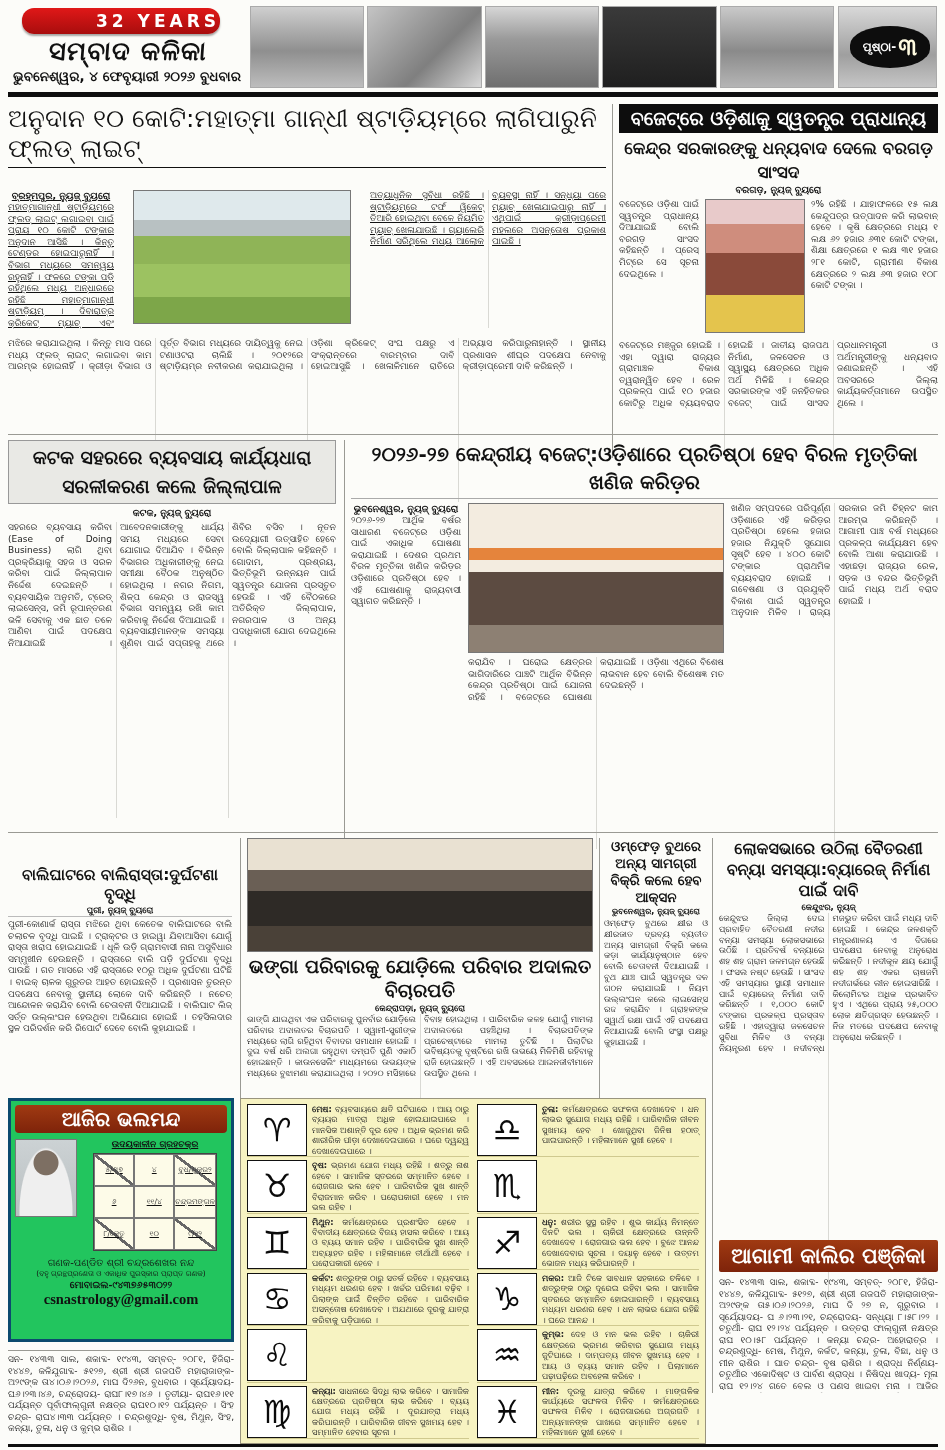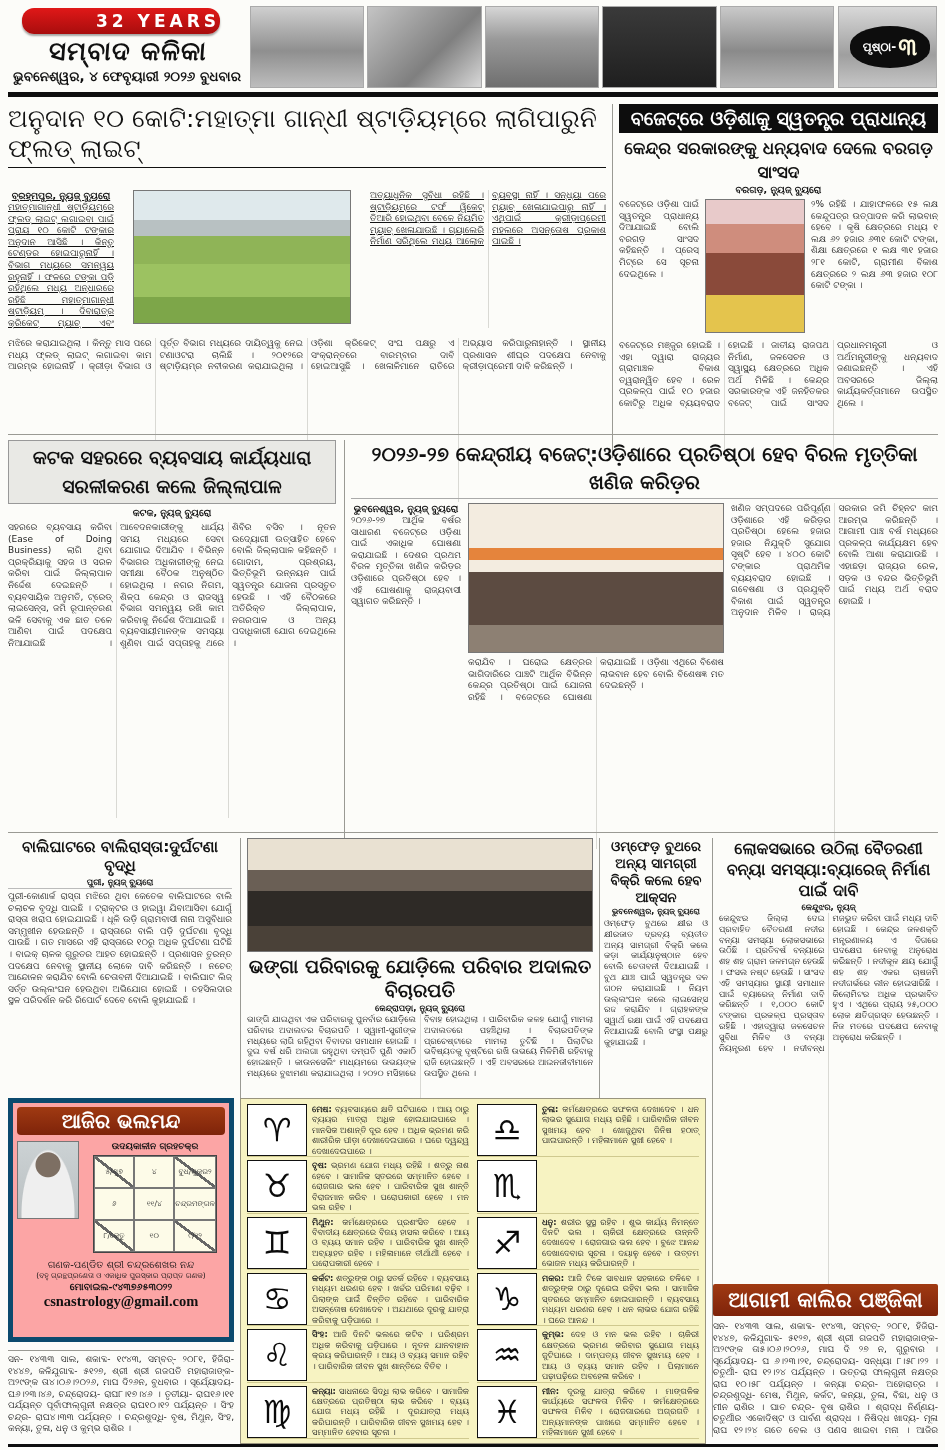--- a/index.html
+++ b/index.html
@@ -30,21 +30,21 @@
   .h-bar{background:#0d0d0d;color:#fff;font-size:19px;font-weight:bold;text-align:center;line-height:29px;}
   .h-sub{font-size:17px;font-weight:bold;text-align:center;line-height:24px;}
   .h-center{font-size:20px;font-weight:bold;text-align:center;line-height:28px;}
   .h-box{background:#e9e9e5;border:1px solid #999;font-size:19px;font-weight:bold;
          text-align:center;line-height:29px;padding:2px 4px;box-sizing:border-box;}
   .h-small{font-size:15.5px;font-weight:bold;text-align:center;line-height:19px;}
   .h-tiny{font-size:13.5px;font-weight:bold;text-align:center;line-height:17px;}
   
   .maroon{background:linear-gradient(#a03a12,#7e230a);color:#fff;font-weight:bold;
           text-align:center;border-radius:4px;}
-  .astro-box{background:#fca5a5;border:5px solid #0c4a6e;box-sizing:border-box;}
+  .astro-box{background:#22c55e;border:3px solid #0c4a6e;box-sizing:border-box;}
   .zwrap{background:#f7f3c2;border:1px solid #99947e;box-sizing:border-box;
          display:grid;grid-template-columns:1fr 1fr;grid-auto-flow:column;
          grid-template-rows:repeat(6,1fr);gap:2px 8px;padding:4px 6px;}
   .zcell{display:flex;gap:5px;align-items:flex-start;border-bottom:1px solid #cfc98f;padding-top:1px;}
   .zicon{width:58px;height:50px;min-width:58px;border:1.5px solid #111;background:#fff;
          display:flex;align-items:center;justify-content:center;font-size:32px;color:#0a0a0a;}
   .ztext{font-size:8.3px;line-height:10.4px;text-align:justify;color:#222;}
   .zname{font-weight:bold;}
   .grid9{display:grid;grid-template-columns:repeat(3,1fr);width:122px;height:96px;
          border:1.5px solid #444;background:#fdfbe8;}
@@ -125,21 +125,21 @@
         <div class="photo" style="width:256px;height:150px;background:
              linear-gradient(#f3ece0 0 30%,#e5843c 30% 38%,#f3ece0 38% 46%,#5c4b41 46% 82%,#8d8073 82% 100%);"></div>
         <div class="body-text cols2" style="margin-top:4px;height:192px;overflow:hidden;">କରାଯିବ । ଘରୋଇ କ୍ଷେତ୍ରର ଭାଗିଦାରିରେ ପାଞ୍ଚଟି ଆର୍ଥିକ ବିଭିନ୍ନ କେନ୍ଦ୍ର ପ୍ରତିଷ୍ଠା ପାଇଁ ଯୋଜନା ରହିଛି । ବଜେଟ୍‌ରେ ଘୋଷଣା କରାଯାଇଛି । ଓଡ଼ିଶା ଏଥିରେ ବିଶେଷ ଲାଭବାନ ହେବ ବୋଲି ବିଶେଷଜ୍ଞ ମତ ଦେଇଛନ୍ତି ।</div>
       </div>
       <div class="body-text cols2" style="flex:1;height:352px;overflow:hidden;">ଖଣିଜ ସମ୍ପଦରେ ପରିପୂର୍ଣ୍ଣ ଓଡ଼ିଶାରେ ଏହି କରିଡ଼ର ପ୍ରତିଷ୍ଠା ହେଲେ ହଜାର ହଜାର ନିଯୁକ୍ତି ସୁଯୋଗ ସୃଷ୍ଟି ହେବ । ୪୦୦ କୋଟି ଟଙ୍କାର ପ୍ରାଥମିକ ବ୍ୟୟବରାଦ ହୋଇଛି । ଗବେଷଣା ଓ ପ୍ରଯୁକ୍ତି ବିକାଶ ପାଇଁ ସ୍ୱତନ୍ତ୍ର ଅନୁଦାନ ମିଳିବ । ରାଜ୍ୟ ସରକାର ଜମି ଚିହ୍ନଟ କାମ ଆରମ୍ଭ କରିଛନ୍ତି । ଆଗାମୀ ପାଞ୍ଚ ବର୍ଷ ମଧ୍ୟରେ ପ୍ରକଳ୍ପ କାର୍ଯ୍ୟକ୍ଷମ ହେବ ବୋଲି ଆଶା କରାଯାଉଛି । ଏହାଛଡ଼ା ରାଜ୍ୟର ରେଳ, ସଡ଼କ ଓ ବନ୍ଦର ଭିତ୍ତିଭୂମି ପାଇଁ ମଧ୍ୟ ଅର୍ଥ ବରାଦ ହୋଇଛି ।</div>
     </div>
   </div>
 
   <div class="abs rule-h" style="left:8px;top:832px;width:930px;"></div>
 
-  <div class="abs" style="left:8px;top:838px;width:224px;">
+  <div class="abs" style="left:8px;top:866px;width:224px;">
     <div class="h-small">ବାଲିଘାଟରେ ବାଲିରାସ୍ତା:ଦୁର୍ଘଟଣା ବୃଦ୍ଧି</div>
     <div class="byline" style="font-size:8.5px;">ପୁରୀ, ନ୍ୟୁଜ୍ ବ୍ୟୁରୋ</div>
     <div class="body-text" style="border-top:1px solid #bbb;padding-top:2px;height:212px;overflow:hidden;">ପୁରୀ-କୋଣାର୍କ ରାସ୍ତା ମଝିରେ ଥିବା କେତେକ ବାଲିଘାଟରେ ବାଲି ଚଲାଚଳ ବୃଦ୍ଧି ପାଇଛି । ଟ୍ରାକ୍ଟର ଓ ହାଇୱା ଯିବାଆସିବା ଯୋଗୁଁ ରାସ୍ତା ଖରାପ ହୋଇଯାଇଛି । ଧୂଳି ଉଡ଼ି ଗ୍ରାମବାସୀ ନାନା ଅସୁବିଧାର ସମ୍ମୁଖୀନ ହେଉଛନ୍ତି । ରାସ୍ତାରେ ବାଲି ପଡ଼ି ଦୁର୍ଘଟଣା ବୃଦ୍ଧି ପାଉଛି । ଗତ ମାସରେ ଏହି ରାସ୍ତାରେ ୧୦ରୁ ଅଧିକ ଦୁର୍ଘଟଣା ଘଟିଛି । ବାଇକ୍ ଚାଳକ ଗୁରୁତର ଆହତ ହୋଇଛନ୍ତି । ପ୍ରଶାସନ ତୁରନ୍ତ ପଦକ୍ଷେପ ନେବାକୁ ସ୍ଥାନୀୟ ଲୋକେ ଦାବି କରିଛନ୍ତି । ନଚେତ୍ ଆନ୍ଦୋଳନ କରାଯିବ ବୋଲି ଚେତାବନୀ ଦିଆଯାଇଛି । ବାଲିଘାଟ ଲିଜ୍ ସର୍ତ୍ତ ଉଲ୍ଲଂଘନ ହେଉଥିବା ଅଭିଯୋଗ ହୋଇଛି । ତହସିଲଦାର ସ୍ଥଳ ପରିଦର୍ଶନ କରି ରିପୋର୍ଟ ଦେବେ ବୋଲି କୁହାଯାଇଛି ।</div>
   </div>
 
   <div class="abs" style="left:240px;top:838px;width:360px;border-left:1px solid #9a9a94;border-right:1px solid #9a9a94;padding:0 6px;box-sizing:border-box;">
     <div class="photo" style="width:346px;height:114px;background:
          linear-gradient(#e9e1d2 0 28%,#6a5f55 28% 46%,#2e2a26 46% 78%,#4a4138 78% 100%);"></div>
     <div class="h-center" style="font-size:19px;line-height:24px;margin-top:2px;">ଭଙ୍ଗା ପରିବାରକୁ ଯୋଡ଼ିଲେ ପରିବାର ଅଦାଲତ ବିଚାରପତି</div>
     <div class="byline" style="font-size:8.5px;">କେନ୍ଦ୍ରାପଡ଼ା, ନ୍ୟୁଜ୍ ବ୍ୟୁରୋ</div>
@@ -153,21 +153,21 @@
   </div>
 
   <div class="abs" style="left:712px;top:838px;width:226px;border-left:1px solid #9a9a94;padding-left:6px;box-sizing:border-box;">
     <div class="h-small" style="font-size:16px;line-height:21px;">ଲୋକସଭାରେ ଉଠିଲା ବୈତରଣୀ ବନ୍ୟା ସମସ୍ୟା:ବ୍ୟାରେଜ୍ ନିର୍ମାଣ ପାଇଁ ଦାବି</div>
     <div class="byline" style="font-size:8.5px;">କେନ୍ଦୁଝର, ନ୍ୟୁଜ୍</div>
     <div class="body-sm cols2" style="height:386px;overflow:hidden;">କେନ୍ଦୁଝର ଜିଲ୍ଲା ଦେଇ ପ୍ରବାହିତ ବୈତରଣୀ ନଦୀର ବନ୍ୟା ସମସ୍ୟା ଲୋକସଭାରେ ଉଠିଛି । ପ୍ରତିବର୍ଷ ବନ୍ୟାରେ ଶହ ଶହ ଗ୍ରାମ ଜଳମଗ୍ନ ହେଉଛି । ଫସଲ ନଷ୍ଟ ହେଉଛି । ସାଂସଦ ଏହି ସମସ୍ୟାର ସ୍ଥାୟୀ ସମାଧାନ ପାଇଁ ବ୍ୟାରେଜ୍ ନିର୍ମାଣ ଦାବି କରିଛନ୍ତି । ୧,୦୦୦ କୋଟି ଟଙ୍କାର ପ୍ରକଳ୍ପ ପ୍ରସ୍ତାବ ରହିଛି । ଏହାଦ୍ୱାରା ଜଳସେଚନ ସୁବିଧା ମିଳିବ ଓ ବନ୍ୟା ନିୟନ୍ତ୍ରଣ ହେବ । ନଦୀବନ୍ଧ ମଜଭୁତ କରିବା ପାଇଁ ମଧ୍ୟ ଦାବି ହୋଇଛି । କେନ୍ଦ୍ର ଜଳଶକ୍ତି ମନ୍ତ୍ରଣାଳୟ ଏ ଦିଗରେ ପଦକ୍ଷେପ ନେବାକୁ ଅନୁରୋଧ କରିଛନ୍ତି । ନଦୀକୂଳ କ୍ଷୟ ଯୋଗୁଁ ଶହ ଶହ ଏକର ଚାଷଜମି ନଦୀଗର୍ଭରେ ଲୀନ ହୋଇସାରିଛି । କିଲୋମିଟର ଅଧିକ ପ୍ରଭାବିତ ହୁଏ । ଏଥିରେ ପ୍ରାୟ ୨୫,୦୦୦ ଲୋକ କ୍ଷତିଗ୍ରସ୍ତ ହେଉଛନ୍ତି । ନିଜ ମତରେ ପଦକ୍ଷେପ ନେବାକୁ ଅନୁରୋଧ କରିଛନ୍ତି ।</div>
   </div>
 
   <div class="abs astro-box" style="left:8px;top:1098px;width:226px;height:244px;padding:4px;">
     <div class="maroon" style="font-size:20px;line-height:28px;">ଆଜିର ଭଲମନ୍ଦ</div>
-    <div style="display:flex;gap:6px;margin-top:6px;">
+    <div style="display:flex;gap:6px;margin-top:6px;text-decoration:underline;">
       <div class="photo" style="width:62px;height:78px;background:
            radial-gradient(circle at 50% 30%, #7d6f63 0 12px, transparent 13px),
            radial-gradient(ellipse at 50% 95%, #efefef 0 26px, transparent 27px),
            linear-gradient(#ccd2d4,#b9bfc1);"></div>
       <div style="flex:1;">
         <div style="font-size:9px;font-weight:bold;text-align:center;">ଉଦୟକାଳୀନ ଗ୍ରହଚକ୍ର</div>
         <div class="grid9" style="margin:3px auto 0;">
           <div class="diag">୫/ଶୁ୭</div>
           <div>୪</div>
           <div class="diag">ବୁଧ/ଶୁକ୍ର୨</div>
@@ -200,21 +200,20 @@
     <div class="zcell">
       <div class="zicon">♊</div>
       <div class="ztext"><span class="zname">ମିଥୁନ:</span> <span>କର୍ମକ୍ଷେତ୍ରରେ ପ୍ରଶଂସିତ ହେବେ । ବିବାଦୀୟ କ୍ଷେତ୍ରରେ ବିଜୟ ହାସଲ କରିବେ । ଆୟ ଓ ବ୍ୟୟ ସମାନ ରହିବ । ପାରିବାରିକ ସୁଖ ଶାନ୍ତି ଅବ୍ୟାହତ ରହିବ । ମହିଳାମାନେ ତୀର୍ଥାର୍ଥୀ ହେବେ । ପରୋପକାରୀ ହେବେ ।</span></div>
     </div>
     <div class="zcell">
       <div class="zicon">♋</div>
       <div class="ztext"><span class="zname">କର୍କଟ:</span> <span>ଶତ୍ରୁଙ୍କ ଠାରୁ ସତର୍କ ରହିବେ । ବ୍ୟବସାୟ ମଧ୍ୟମ ଧରଣର ହେବ । ଖର୍ଚ୍ଚର ପରିମାଣ ବଢ଼ିବ । ପିଲାଙ୍କ ପାଇଁ ଚିନ୍ତିତ ରହିବେ । ପାରିବାରିକ ଅସନ୍ତୋଷ ଦେଖାଦେବ । ଅଯଥାରେ ଦୂରକୁ ଯାତ୍ରା କରିବାକୁ ପଡ଼ିପାରେ ।</span></div>
     </div>
     <div class="zcell">
       <div class="zicon">♌</div>
-      <div class="ztext"><span class="zname">ସିଂହ:</span> <span>ଆଜି ଦିନଟି ଭଲରେ କଟିବ । ପରିଶ୍ରମ ଅଧିକ କରିବାକୁ ପଡ଼ିପାରେ । ନୂତନ ଯାନବାହାନ କ୍ରୟ କରିପାରନ୍ତି । ଆୟ ଓ ବ୍ୟୟ ସମାନ ରହିବ । ପାରିବାରିକ ଜୀବନ ସୁଖ ଶାନ୍ତିରେ ବିତିବ ।</span></div>
     </div>
     <div class="zcell">
       <div class="zicon">♍</div>
       <div class="ztext"><span class="zname">କନ୍ୟା:</span> <span>ସାଧନାରେ ସିଦ୍ଧି ଲାଭ କରିବେ । ସାମାଜିକ କ୍ଷେତ୍ରରେ ପ୍ରତିଷ୍ଠା ଲାଭ କରିବେ । ବ୍ୟୟ ଯୋଗ ମଧ୍ୟ ରହିଛି । ଦୂରଯାତ୍ରା ମଧ୍ୟ କରିପାରନ୍ତି । ପାରିବାରିକ ଜୀବନ ସୁଖମୟ ହେବ । ସମ୍ମାନିତ ହେବାର ସୂଚନା ।</span></div>
     </div>
     <div class="zcell">
       <div class="zicon">♎</div>
       <div class="ztext"><span class="zname">ତୁଳା:</span> <span>କର୍ମକ୍ଷେତ୍ରରେ ସଫଳତା ଦେଖାଦେବ । ଧନ ଲାଭର ସୁଯୋଗ ମଧ୍ୟ ରହିଛି । ପାରିବାରିକ ଜୀବନ ସୁଖମୟ ହେବ । ଖୋଜୁଥିବା ଜିନିଷ ହଠାତ୍ ପାଇପାରନ୍ତି । ମହିଳାମାନେ ସୁଖୀ ହେବେ ।</span></div>
     </div>
     <div class="zcell">
@@ -231,19 +230,19 @@
     <div class="zcell">
       <div class="zicon">♒</div>
       <div class="ztext"><span class="zname">କୁମ୍ଭ:</span> <span>ଦେହ ଓ ମନ ଭଲ ରହିବ । ଚାକିରୀ କ୍ଷେତ୍ରରେ ଭ୍ରମଣ କରିବାର ସୁଯୋଗ ମଧ୍ୟ ଜୁଟିପାରେ । ଦାମ୍ପତ୍ୟ ଜୀବନ ସୁଖମୟ ହେବ । ଆୟ ଓ ବ୍ୟୟ ସମାନ ରହିବ । ପିଲାମାନେ ପଢ଼ାପଢ଼ିରେ ଅବହେଳା କରିବେ ।</span></div>
     </div>
     <div class="zcell">
       <div class="zicon">♓</div>
       <div class="ztext"><span class="zname">ମୀନ:</span> <span>ଦୂରକୁ ଯାତ୍ରା କରିବେ । ମାଙ୍ଗଳିକ କାର୍ଯ୍ୟରେ ସଫଳତା ମିଳିବ । କର୍ମକ୍ଷେତ୍ରରେ ସଫଳତା ମିଳିବ । ରୋଜଗାରରେ ଅଗ୍ରଗତି । ଅନ୍ୟମାନଙ୍କ ପାଖରେ ସମ୍ମାନିତ ହେବେ । ମହିଳାମାନେ ସୁଖୀ ହେବେ ।</span></div>
     </div>
   </div>
 
-  <div class="abs" style="left:712px;top:1284px;width:226px;border-left:1px solid #9a9a94;box-sizing:border-box;">
+  <div class="abs" style="left:712px;top:1240px;width:226px;border-left:1px solid #9a9a94;padding-left:6px;box-sizing:border-box;">
     <div class="maroon" style="font-size:21px;line-height:32px;border-radius:2px;">ଆଗାମୀ କାଲିର ପଞ୍ଜିକା</div>
     <div class="panch" style="margin-top:5px;height:116px;overflow:hidden;">ସନ- ୧୪୩୩ ସାଲ, ଶକାବ୍ଦ- ୧୯୪୩, ସମ୍ବତ୍- ୨୦୮୧, ହିଜିରା- ୧୪୪୭, କଳିଯୁଗାବ୍ଦ- ୫୧୨୭, ଶ୍ରୀ ଶ୍ରୀ ଗଜପତି ମହାରାଜାଙ୍କ- ଅ୨୯ଙ୍କ ତା୫।୦୬।୨୦୨୬, ମାଘ ଦି ୨୭ ନ, ଗୁରୁବାର । ସୂର୍ଯ୍ୟୋଦୟ- ଘ ୬।୨୩।୨୧, ଚନ୍ଦ୍ରୋଦୟ- ସନ୍ଧ୍ୟା ୮।୫୮।୨୨ । ଚତୁର୍ଥୀ- ରାଘ ୧୨।୨୪ ପର୍ଯ୍ୟନ୍ତ । ଉତ୍ତରା ଫାଲ୍‌ଗୁନୀ ନକ୍ଷତ୍ର ରାଘ ୧୦।୫୮ ପର୍ଯ୍ୟନ୍ତ । କନ୍ୟା ଚନ୍ଦ୍ର- ଅହୋରାତ୍ର । ଚନ୍ଦ୍ରଶୁଦ୍ଧି- ମେଷ, ମିଥୁନ, କର୍କଟ, କନ୍ୟା, ତୁଳା, ବିଛା, ଧନୁ ଓ ମୀନ ରାଶିର । ଘାତ ଚନ୍ଦ୍ର- ବୃଷ ରାଶିର । ଶ୍ରାଦ୍ଧ ନିର୍ଣ୍ଣୟ- ଚତୁର୍ଥୀର ଏକୋଦିଷ୍ଟ ଓ ପାର୍ବଣ ଶ୍ରାଦ୍ଧ । ନିଷିଦ୍ଧ ଖାଦ୍ୟ- ମୂଳା ରାଘ ୧୨।୨୪ ଗତେ ବେଲ ଓ ପଣସ ଖାଇବା ମନା । ଆଜିର ଶୁଭବେଳା- ଦିଘ ୭।୨୫ ଗତେ ଦିଘ ୭।୪୫ ମଧ୍ୟେ । ଦିଘ ୧୦।୪୫ ଗତେ ଦିଘ ୧।୦୧ ମଧ୍ୟେ ।</div>
   </div>
 
   <div class="abs rule-black" style="left:8px;top:1444px;width:930px;height:3px;"></div>
 </div>
 
 </body></html>

